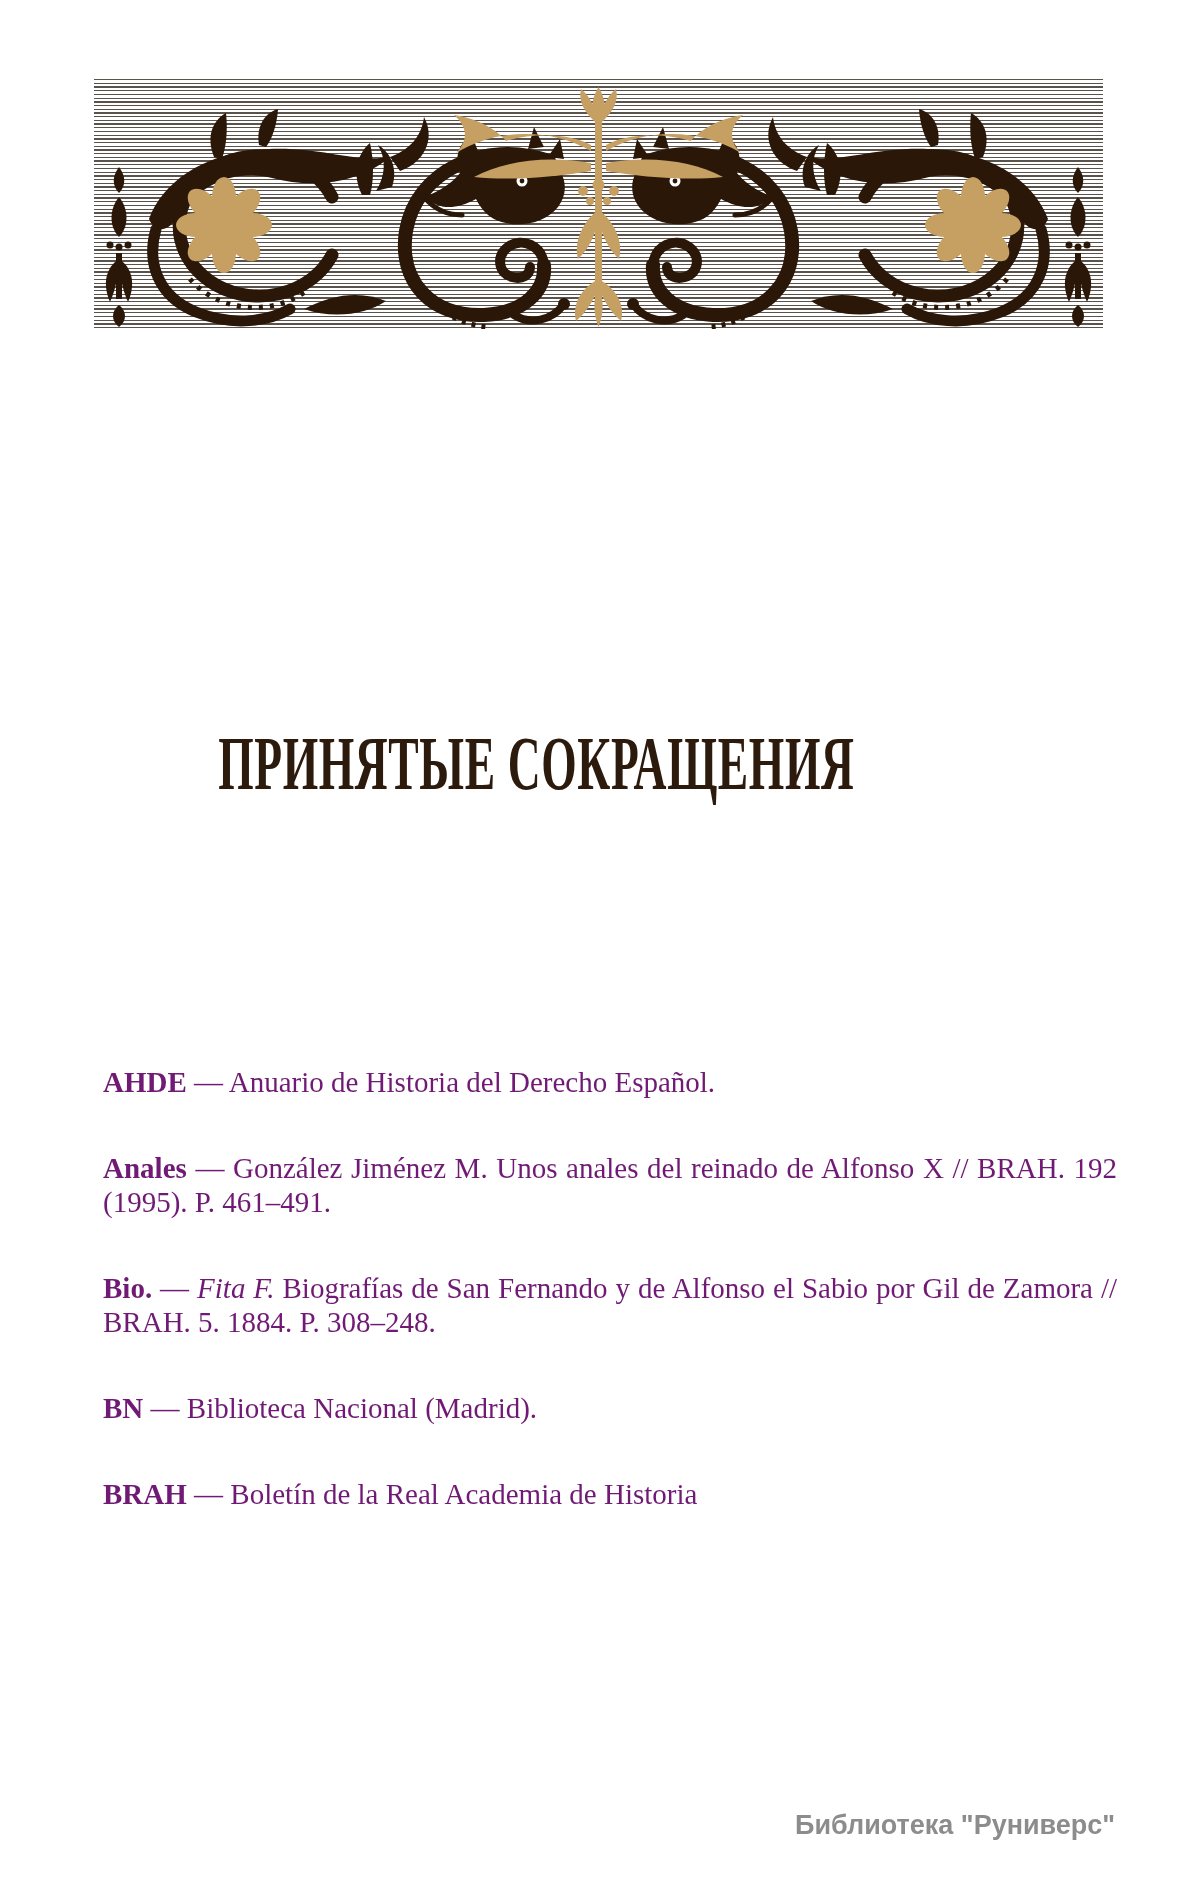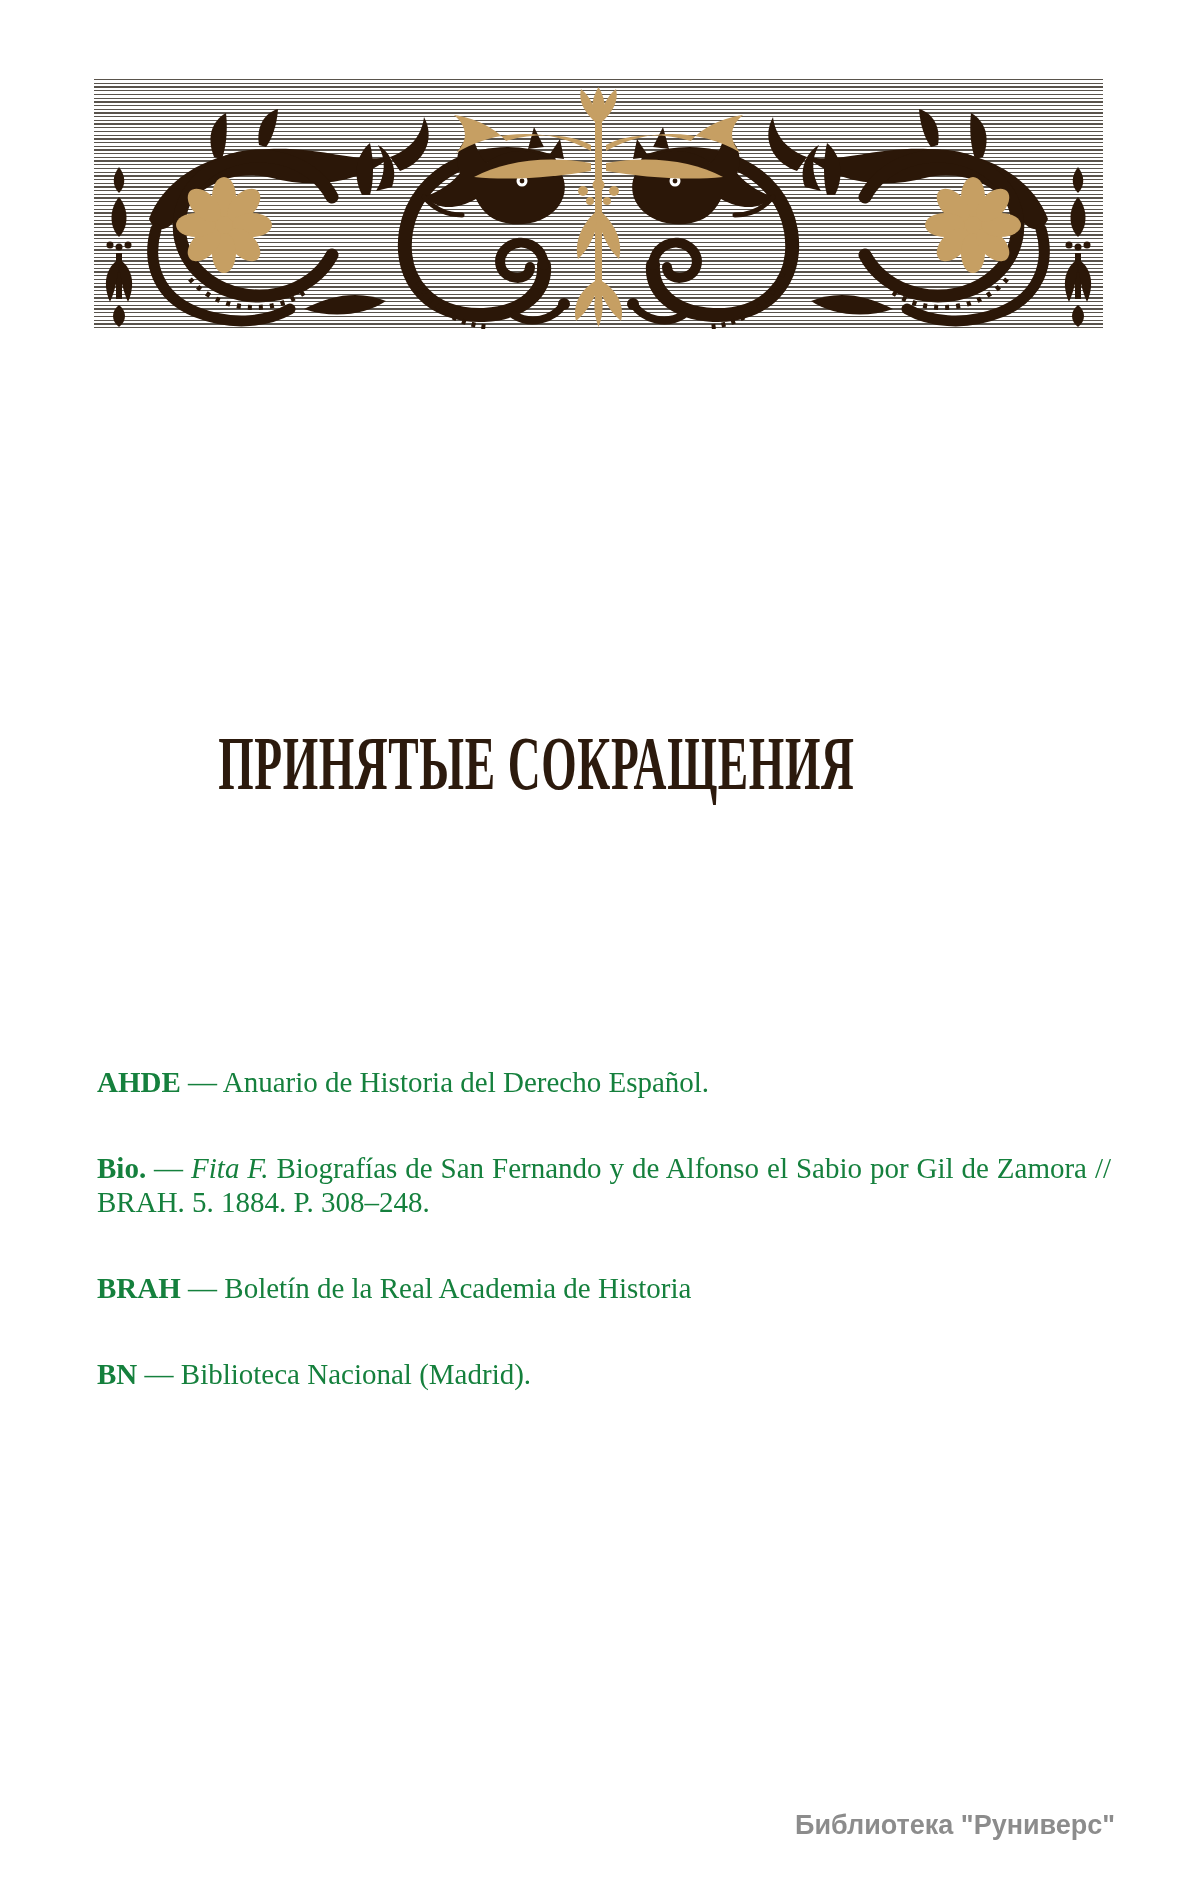--- a/index.html
+++ b/index.html
@@ -34,22 +34,22 @@
     font-size:76px;
     line-height:80px;
     letter-spacing:1px;
     color:#2c1a0d;
     transform:scaleX(0.60);
     transform-origin:center;
     white-space:nowrap;
   }
   
   .entries{
-    position:absolute;left:97px;top:1065px;width:1014px;
-    color:#15803d;
+    position:absolute;left:103px;top:1065px;width:1014px;
+    color:#701a75;
   }
   .entries p{
     margin:0 0 52px 0;
     font-size:29px;
     line-height:34px;
     text-align:justify;
   }
   .entries p:last-child{margin-bottom:0;}
   .abbr{font-weight:bold;}
   .it{}
@@ -170,35 +170,39 @@
     <span>ПРИНЯТЫЕ СОКРАЩЕНИЯ</span>
   </div>
 
   <div class="entries">
 
     <p><b class="abbr">AHDE</b>
       <span>—</span>
       <i class="it"></i>
       <span>Anuario de Historia del Derecho Español.</span></p>
 
+    <p><b class="abbr">Anales</b>
+      <span>—</span>
+      <i class="it"></i>
+      <span>González Jiménez M. Unos anales del reinado de Alfonso X // BRAH. 192 (1995). P. 461–491.</span></p>
 
 
 
     <p><b class="abbr">Bio.</b>
       <span>—</span>
       <i class="it">Fita F.</i>
       <span>Biografías de San Fernando y de Alfonso el Sabio por Gil de Zamora // BRAH. 5. 1884. P. 308–248.</span></p>
 
+    <p><b class="abbr">BN</b>
+      <span>—</span>
+      <i class="it"></i>
+      <span>Biblioteca Nacional (Madrid).</span></p>
+
     <p><b class="abbr">BRAH</b>
       <span>—</span>
       <i class="it"></i>
       <span>Boletín de la Real Academia de Historia</span></p>
 
-    <p><b class="abbr">BN</b>
-      <span>—</span>
-      <i class="it"></i>
-      <span>Biblioteca Nacional (Madrid).</span></p>
-
   </div>
 
   <div class="watermark">Библиотека "Руниверс"</div>
 
 </div>
 
 </body></html>

